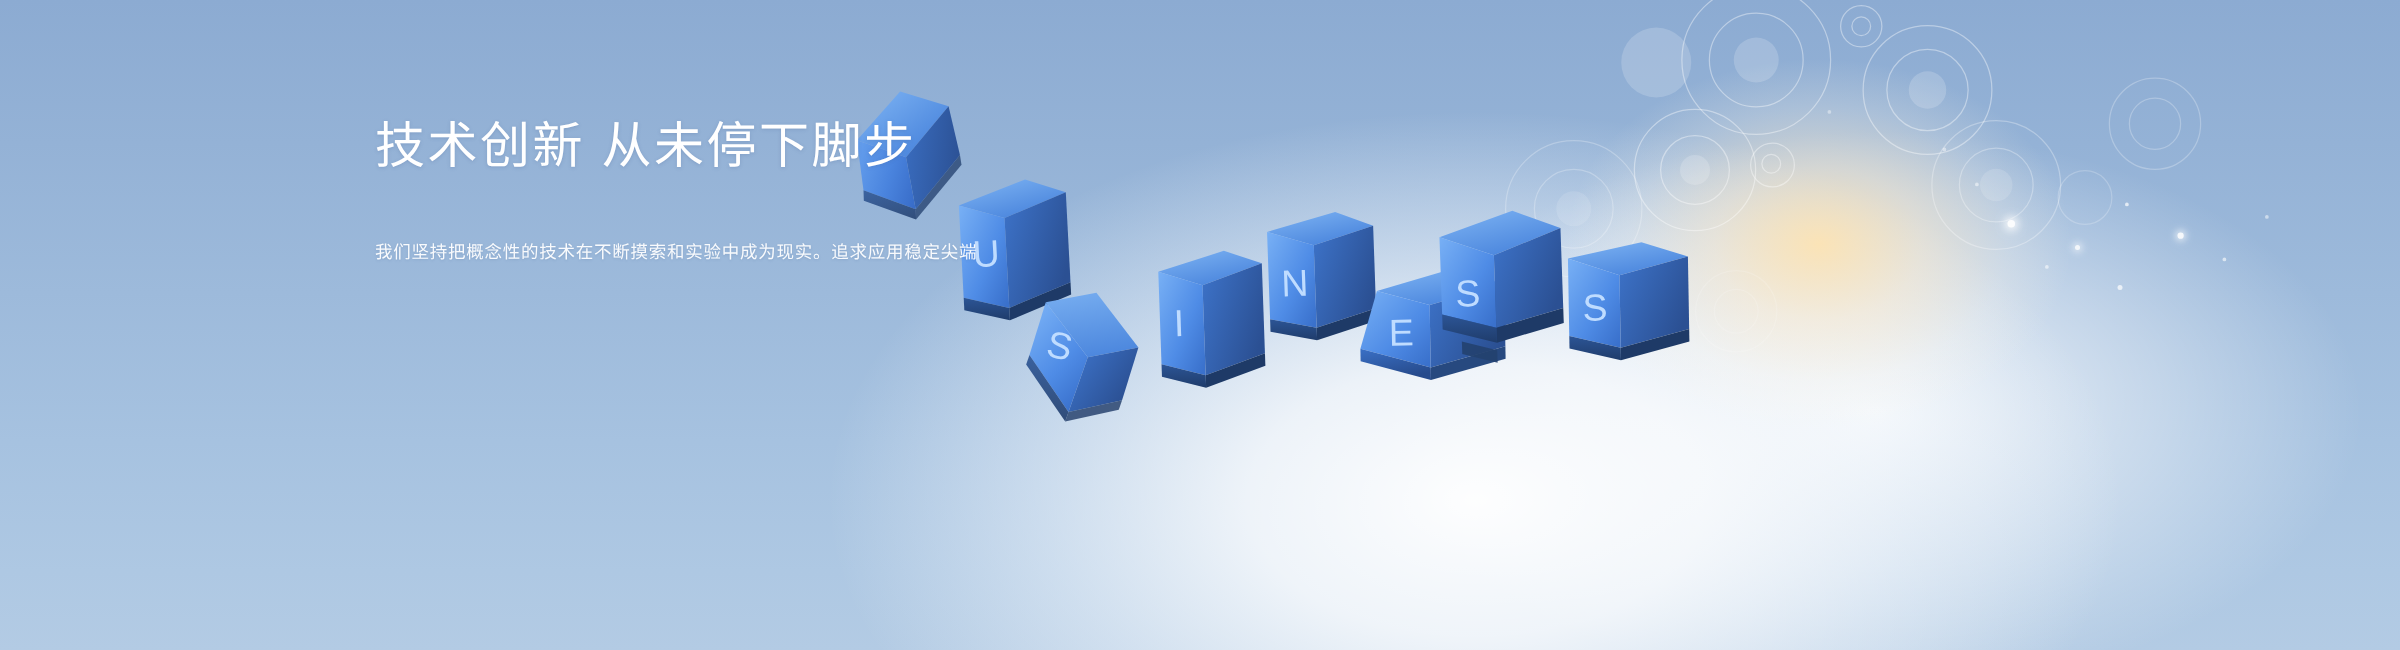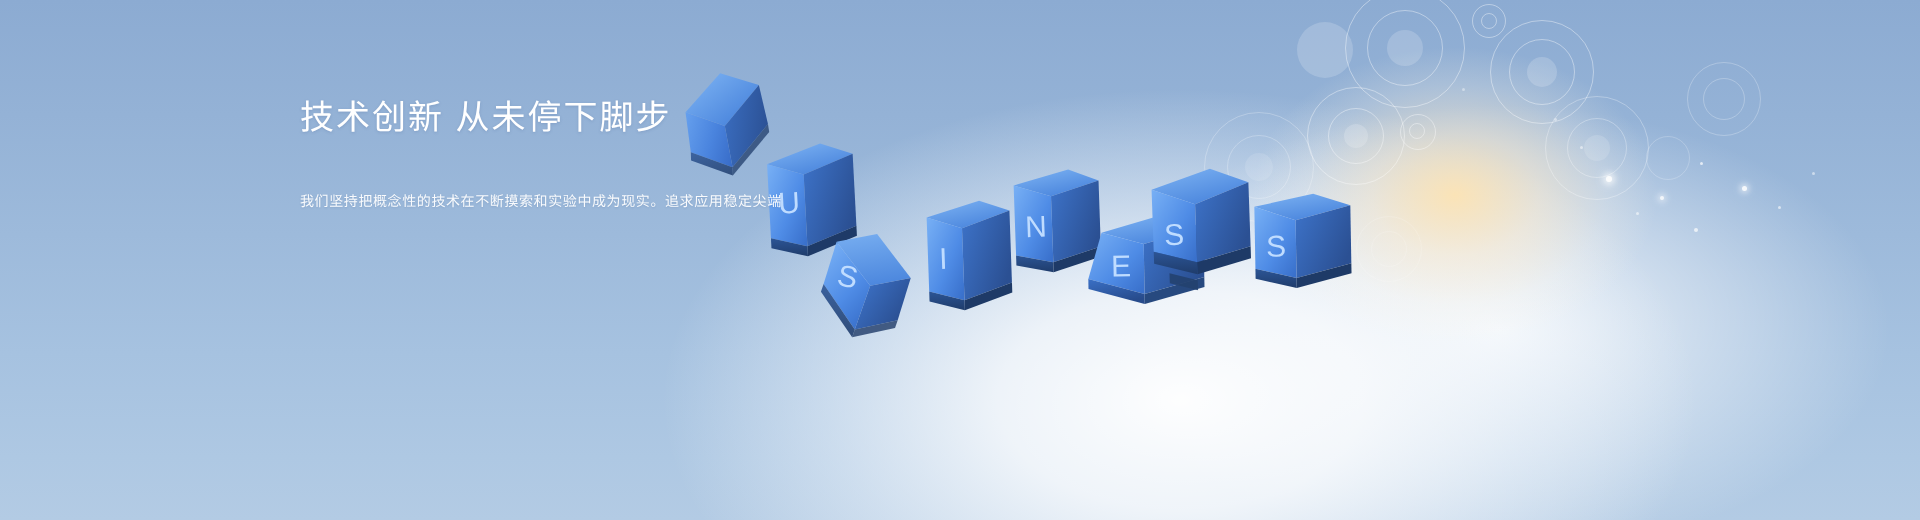--- a/index.html
+++ b/index.html
@@ -64,21 +64,21 @@
   }
 
   
   .copy {
     position:absolute;
     left:300px; top:96px;
     width:560px;
     z-index:8;
   }
   .headline {
-    font-size:34px;
+    font-size:40px;
     line-height:42px;
     font-weight:400;
     color:#ffffff;
     letter-spacing:2px;
     white-space:nowrap;
     text-shadow:0 1px 3px rgba(70,100,150,0.25);
   }
   .subcopy {
     margin-top:48px;
     font-size:14px;

